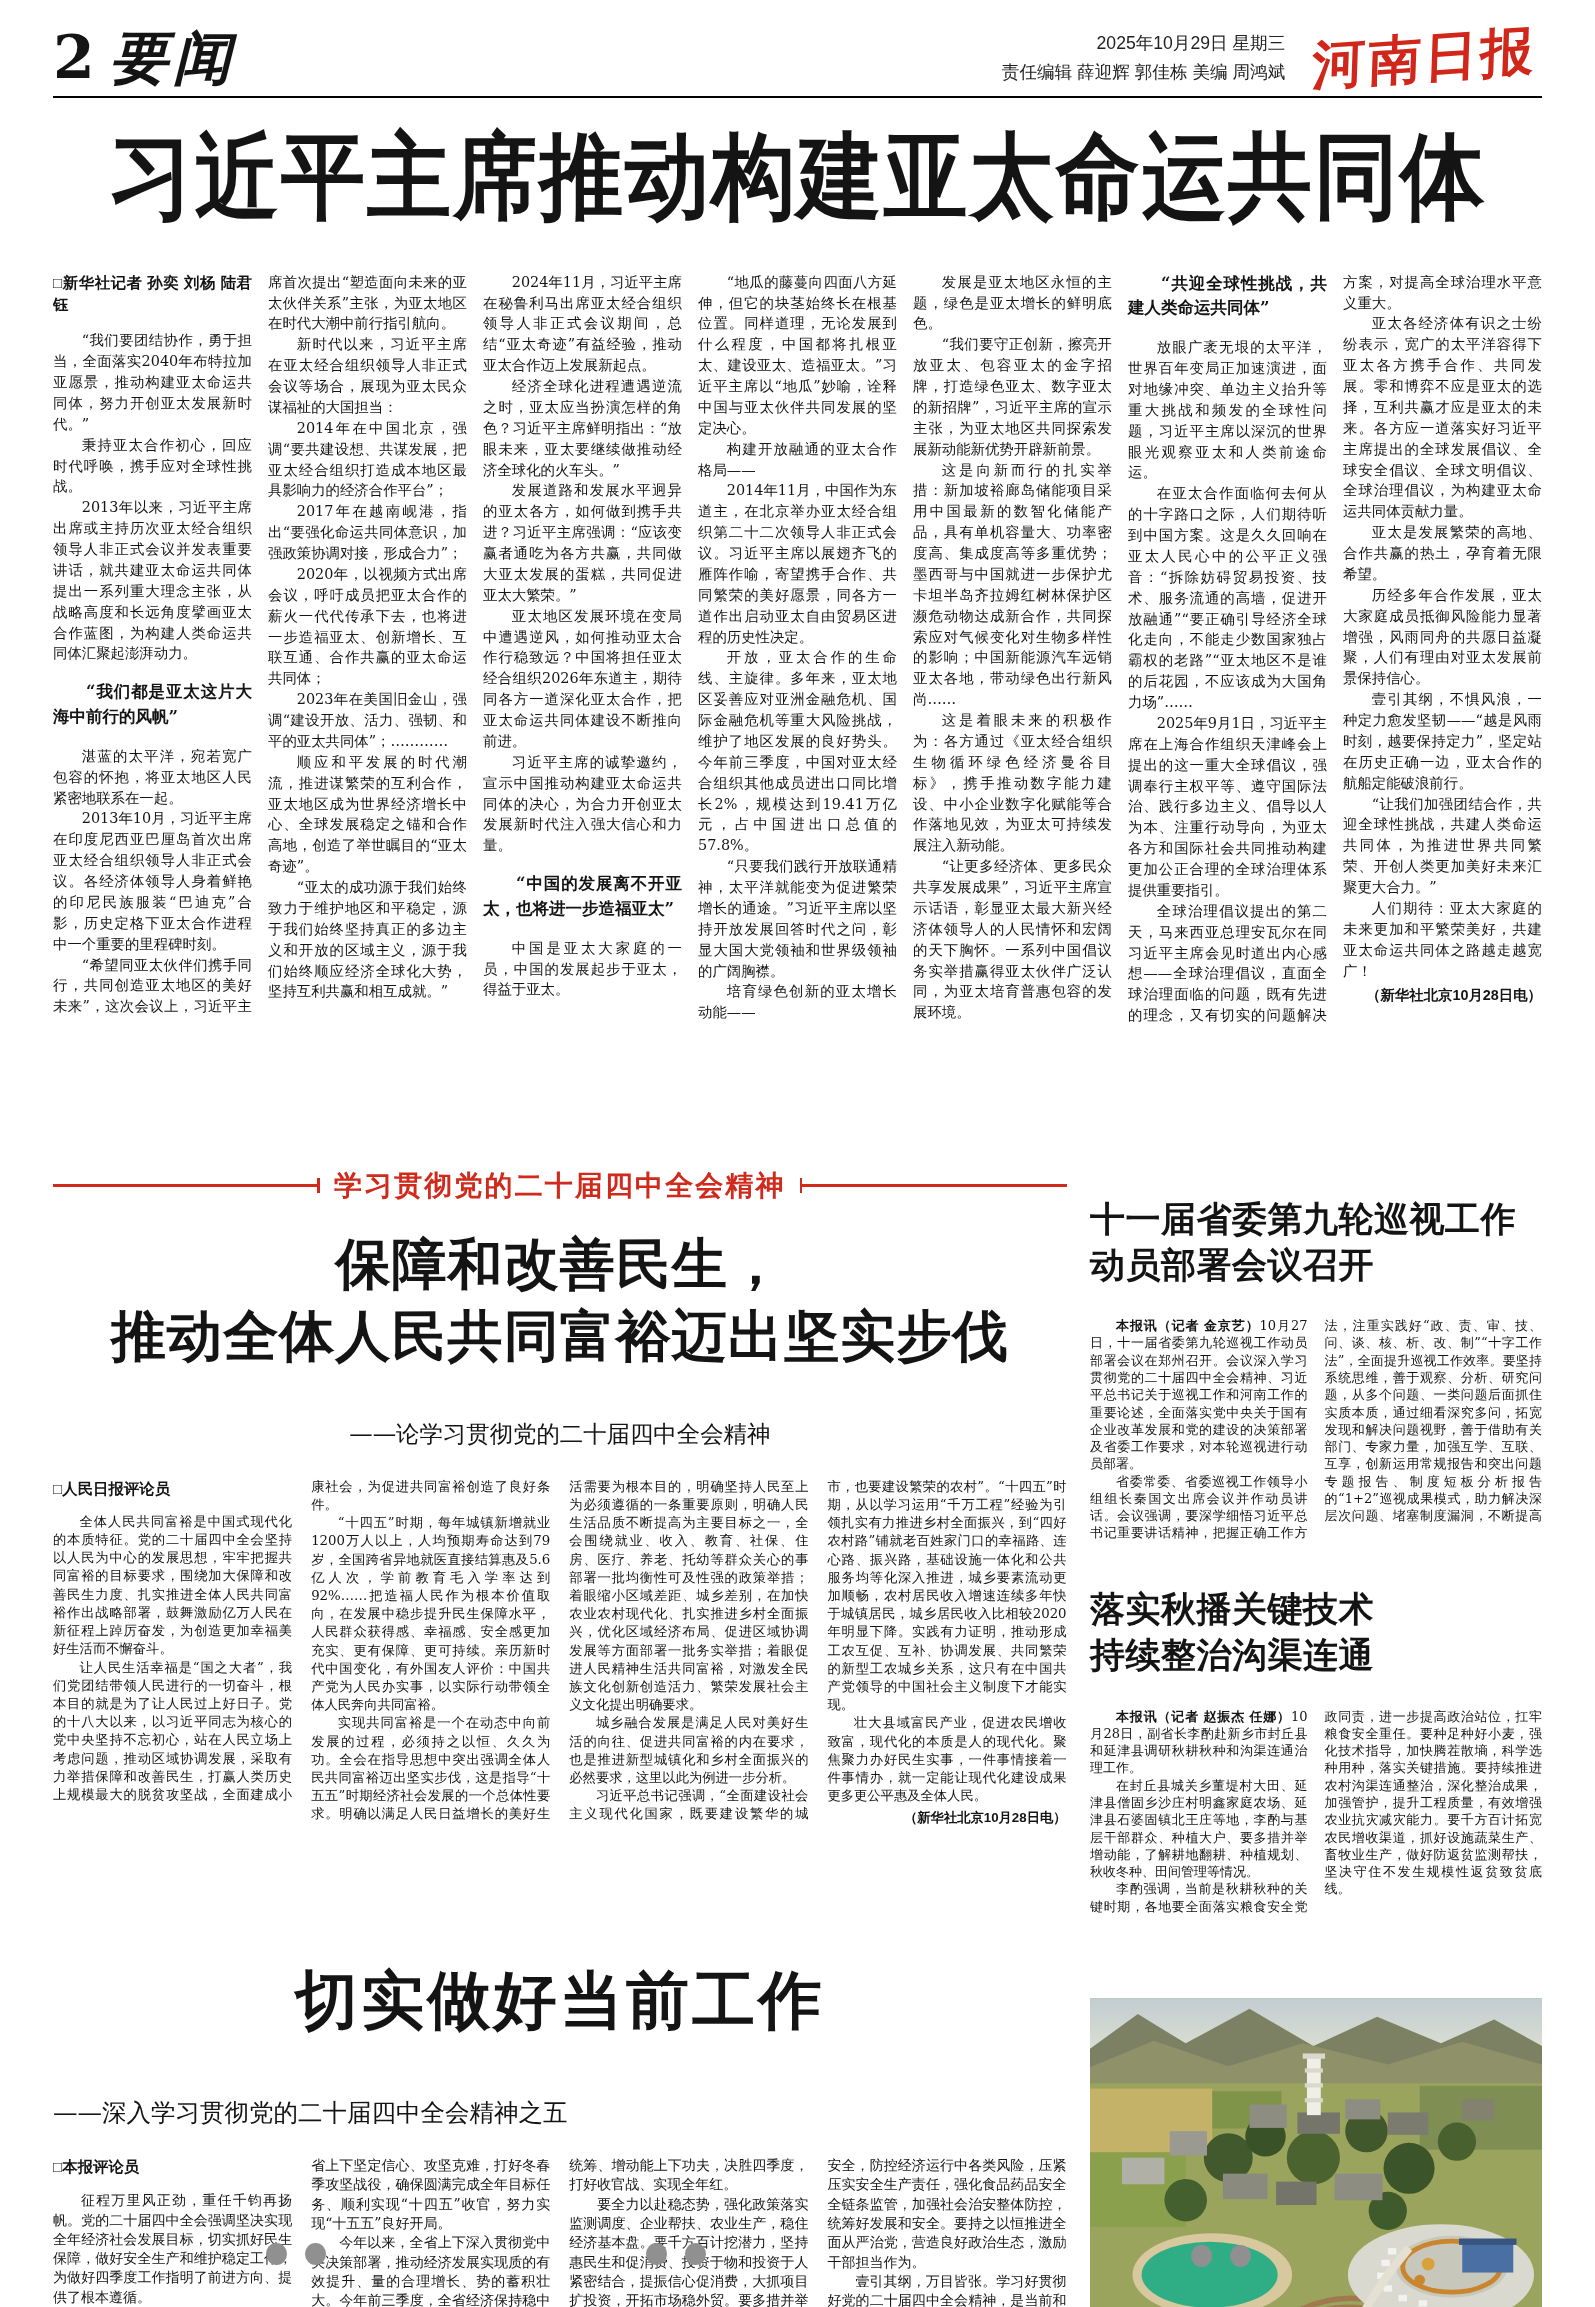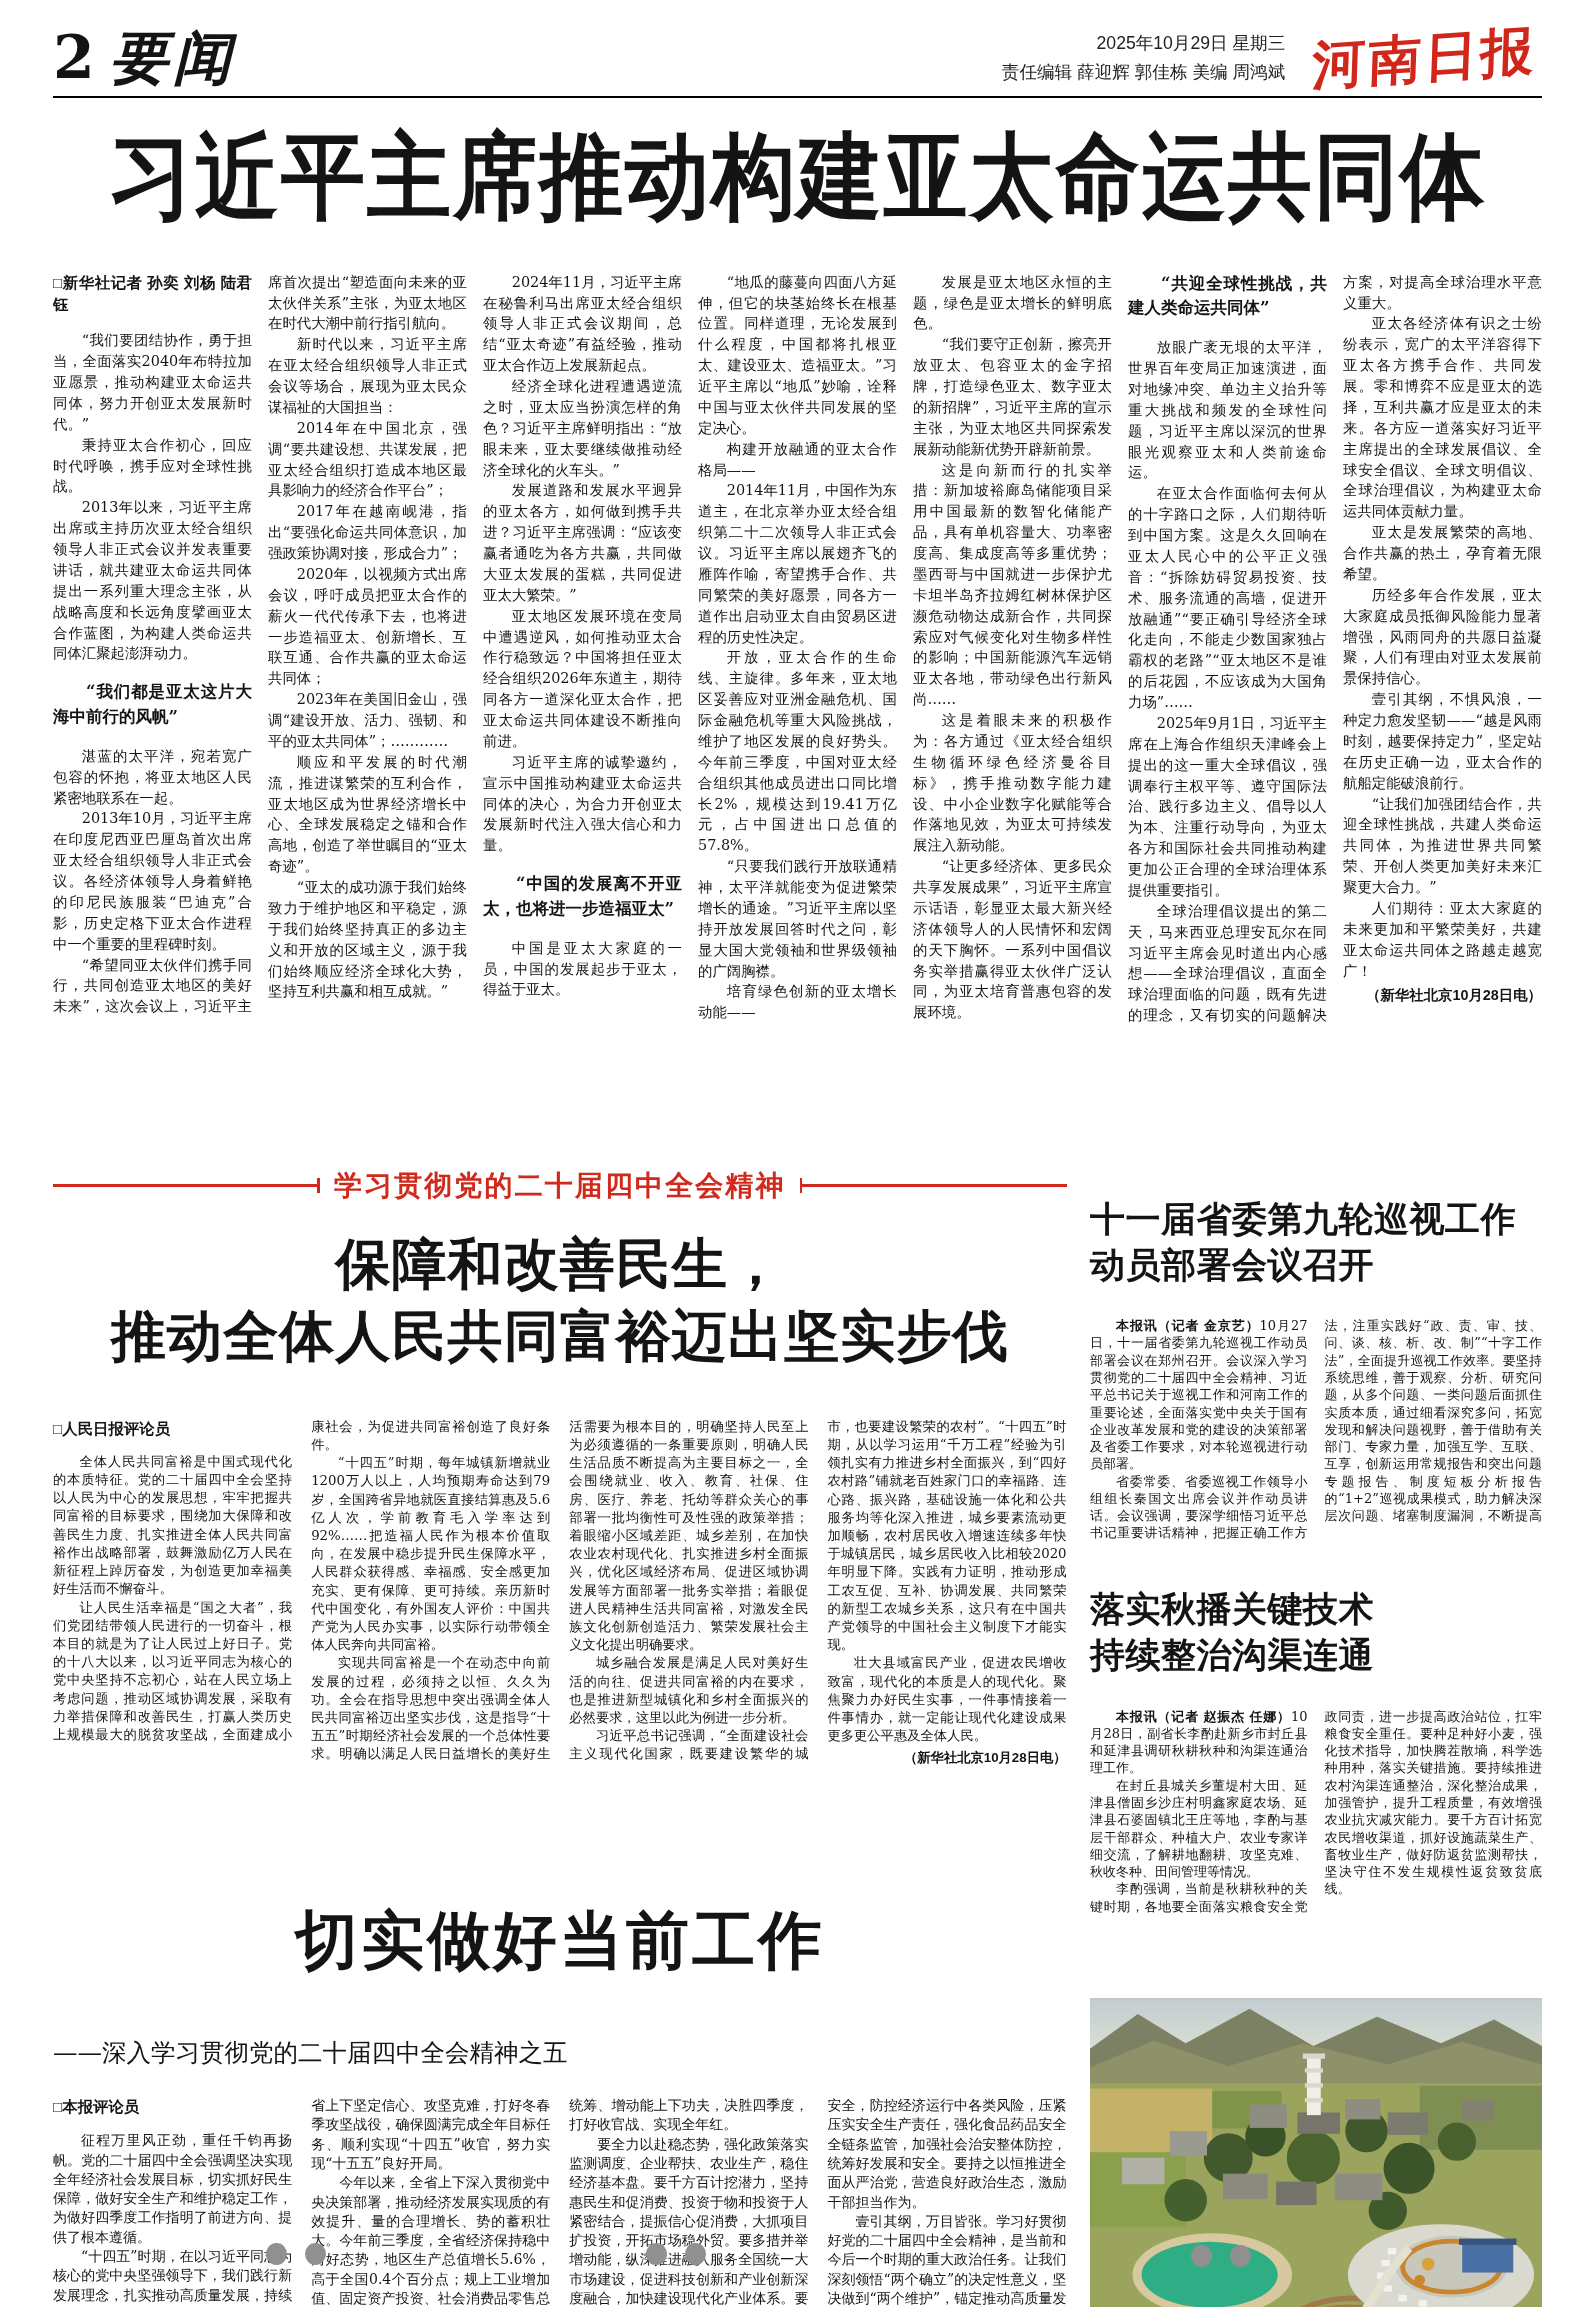--- a/index.html
+++ b/index.html
@@ -159,20 +159,21 @@
         <div>
           <div class="kicker">
             <span class="kline l"></span>
             <span class="kicker-text">学习贯彻党的二十届四中全会精神</span>
             <span class="kline r"></span>
           </div>
           <h2 class="mid-title">
             <div>保障和改善民生，</div>
             <div>推动全体人民共同富裕迈出坚实步伐</div>
           </h2>
+          <div class="mid-sub">——论学习贯彻党的二十届四中全会精神</div>
           <div class="mid-body">
               <div class="byline blk">□人民日报评论员</div>
               <p class="blk">全体人民共同富裕是中国式现代化的本质特征。党的二十届四中全会坚持以人民为中心的发展思想，牢牢把握共同富裕的目标要求，围绕加大保障和改善民生力度、扎实推进全体人民共同富裕作出战略部署，鼓舞激励亿万人民在新征程上踔厉奋发，为创造更加幸福美好生活而不懈奋斗。</p>
               <p class="blk">让人民生活幸福是“国之大者”，我们党团结带领人民进行的一切奋斗，根本目的就是为了让人民过上好日子。党的十八大以来，以习近平同志为核心的党中央坚持不忘初心，站在人民立场上考虑问题，推动区域协调发展，采取有力举措保障和改善民生，打赢人类历史上规模最大的脱贫攻坚战，全面建成小康社会，为促进共同富裕创造了良好条件。</p>
               <p class="blk">“十四五”时期，每年城镇新增就业1200万人以上，人均预期寿命达到79岁，全国跨省异地就医直接结算惠及5.6亿人次，学前教育毛入学率达到92%……把造福人民作为根本价值取向，在发展中稳步提升民生保障水平，人民群众获得感、幸福感、安全感更加充实、更有保障、更可持续。亲历新时代中国变化，有外国友人评价：中国共产党为人民办实事，以实际行动带领全体人民奔向共同富裕。</p>
               <p class="blk">实现共同富裕是一个在动态中向前发展的过程，必须持之以恒、久久为功。全会在指导思想中突出强调全体人民共同富裕迈出坚实步伐，这是指导“十五五”时期经济社会发展的一个总体性要求。明确以满足人民日益增长的美好生活需要为根本目的，明确坚持人民至上为必须遵循的一条重要原则，明确人民生活品质不断提高为主要目标之一，全会围绕就业、收入、教育、社保、住房、医疗、养老、托幼等群众关心的事部署一批均衡性可及性强的政策举措；着眼缩小区域差距、城乡差别，在加快农业农村现代化、扎实推进乡村全面振兴，优化区域经济布局、促进区域协调发展等方面部署一批务实举措；着眼促进人民精神生活共同富裕，对激发全民族文化创新创造活力、繁荣发展社会主义文化提出明确要求。</p>
               <p class="blk">城乡融合发展是满足人民对美好生活的向往、促进共同富裕的内在要求，也是推进新型城镇化和乡村全面振兴的必然要求，这里以此为例进一步分析。</p>
               <p class="blk">习近平总书记强调，“全面建设社会主义现代化国家，既要建设繁华的城市，也要建设繁荣的农村”。“十四五”时期，从以学习运用“千万工程”经验为引领扎实有力推进乡村全面振兴，到“四好农村路”铺就老百姓家门口的幸福路、连心路、振兴路，基础设施一体化和公共服务均等化深入推进，城乡要素流动更加顺畅，农村居民收入增速连续多年快于城镇居民，城乡居民收入比相较2020年明显下降。实践有力证明，推动形成工农互促、互补、协调发展、共同繁荣的新型工农城乡关系，这只有在中国共产党领导的中国社会主义制度下才能实现。</p>
               <p class="blk">壮大县域富民产业，促进农民增收致富，现代化的本质是人的现代化。聚焦聚力办好民生实事，一件事情接着一件事情办，就一定能让现代化建设成果更多更公平惠及全体人民。</p>
               <p class="credit blk">（新华社北京10月28日电）</p>
@@ -206,21 +207,21 @@
             </div>
         </div>
 
         <div class="side-article">
           <h2 class="side-title">
             <div>落实秋播关键技术</div>
             <div>持续整治沟渠连通</div>
           </h2>
           <div class="side-body a2">
               <p class="blk"><span class="lead-word">本报讯（记者 赵振杰 任娜）</span>10月28日，副省长李酌赴新乡市封丘县和延津县调研秋耕秋种和沟渠连通治理工作。</p>
-              <p class="blk">在封丘县城关乡董堤村大田、延津县僧固乡沙庄村明鑫家庭农场、延津县石婆固镇北王庄等地，李酌与基层干部群众、种植大户、农业专家详细交流，了解耕地翻耕、攻坚克难、秋收冬种、田间管理等情况。</p>
+              <p class="blk">在封丘县城关乡董堤村大田、延津县僧固乡沙庄村明鑫家庭农场、延津县石婆固镇北王庄等地，李酌与基层干部群众、种植大户、要多措并举增动能，了解耕地翻耕、种植规划、秋收冬种、田间管理等情况。</p>
               <p class="blk">李酌强调，当前是秋耕秋种的关键时期，各地要全面落实粮食安全党政同责，进一步提高政治站位，扛牢粮食安全重任。要种足种好小麦，强化技术指导，加快腾茬散墒，科学选种用种，落实关键措施。要持续推进农村沟渠连通整治，深化整治成果，加强管护，提升工程质量，有效增强农业抗灾减灾能力。要千方百计拓宽农民增收渠道，抓好设施蔬菜生产、畜牧业生产，做好防返贫监测帮扶，坚决守住不发生规模性返贫致贫底线。</p>
             </div>
         </div>
 
         <figure>
           <div class="photo-wrap">
             <svg viewBox="0 0 850 620" width="452" height="330">
               <defs>
                 <linearGradient id="sky" x1="0" y1="0" x2="0" y2="1">
                   <stop offset="0" stop-color="#c2cdd1"></stop>

